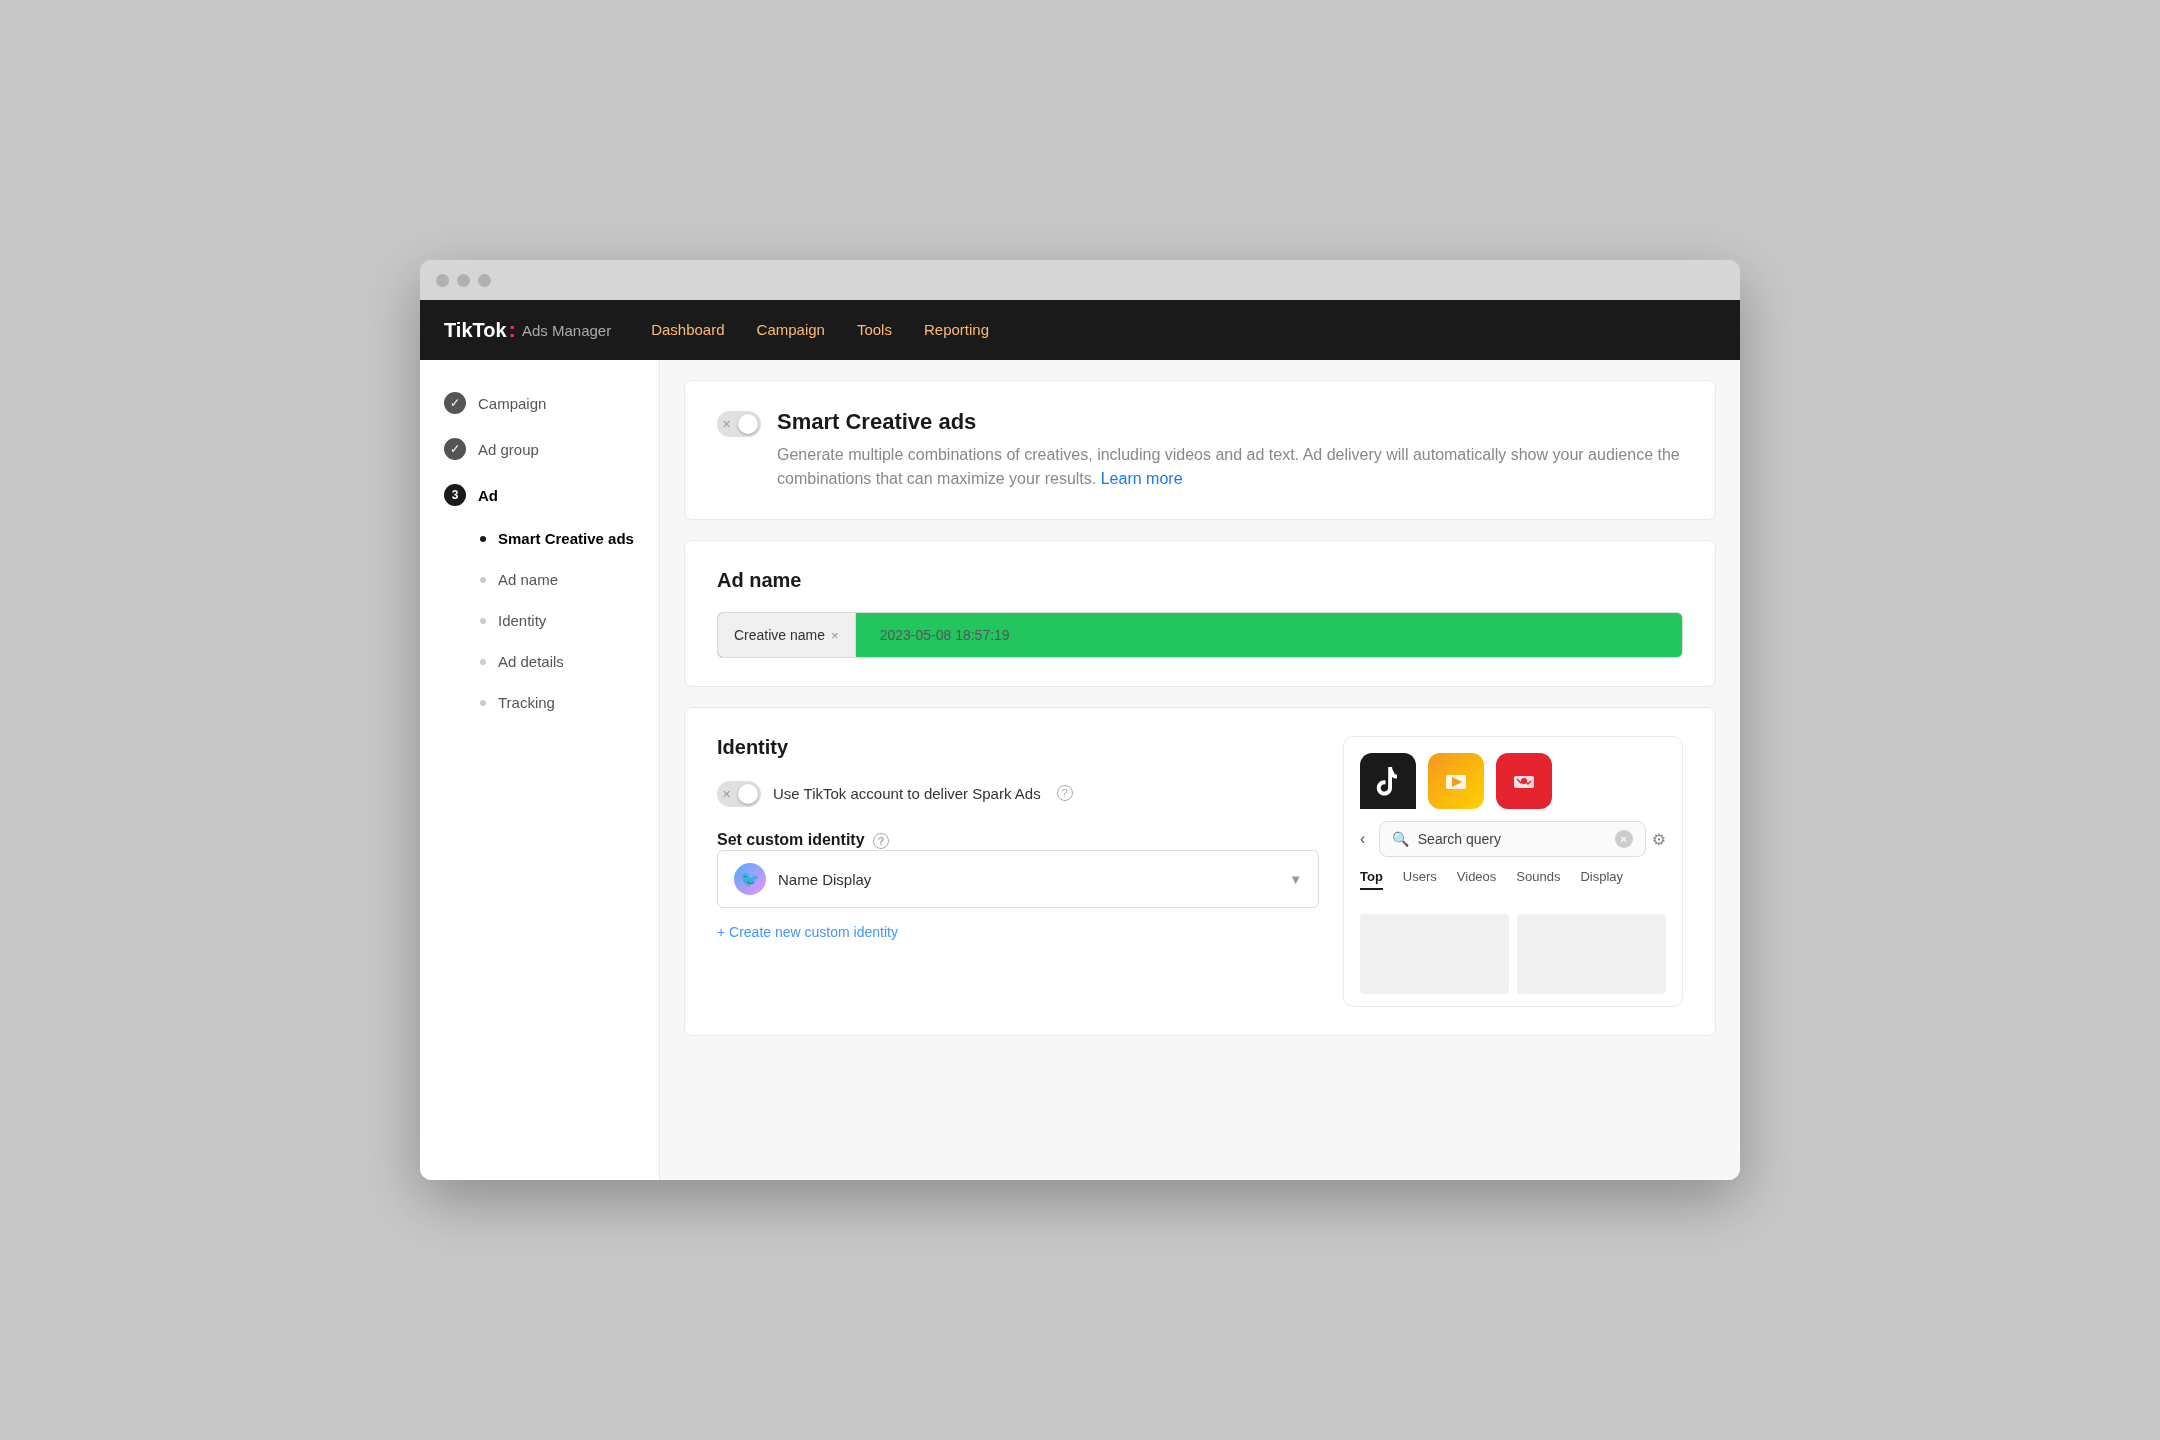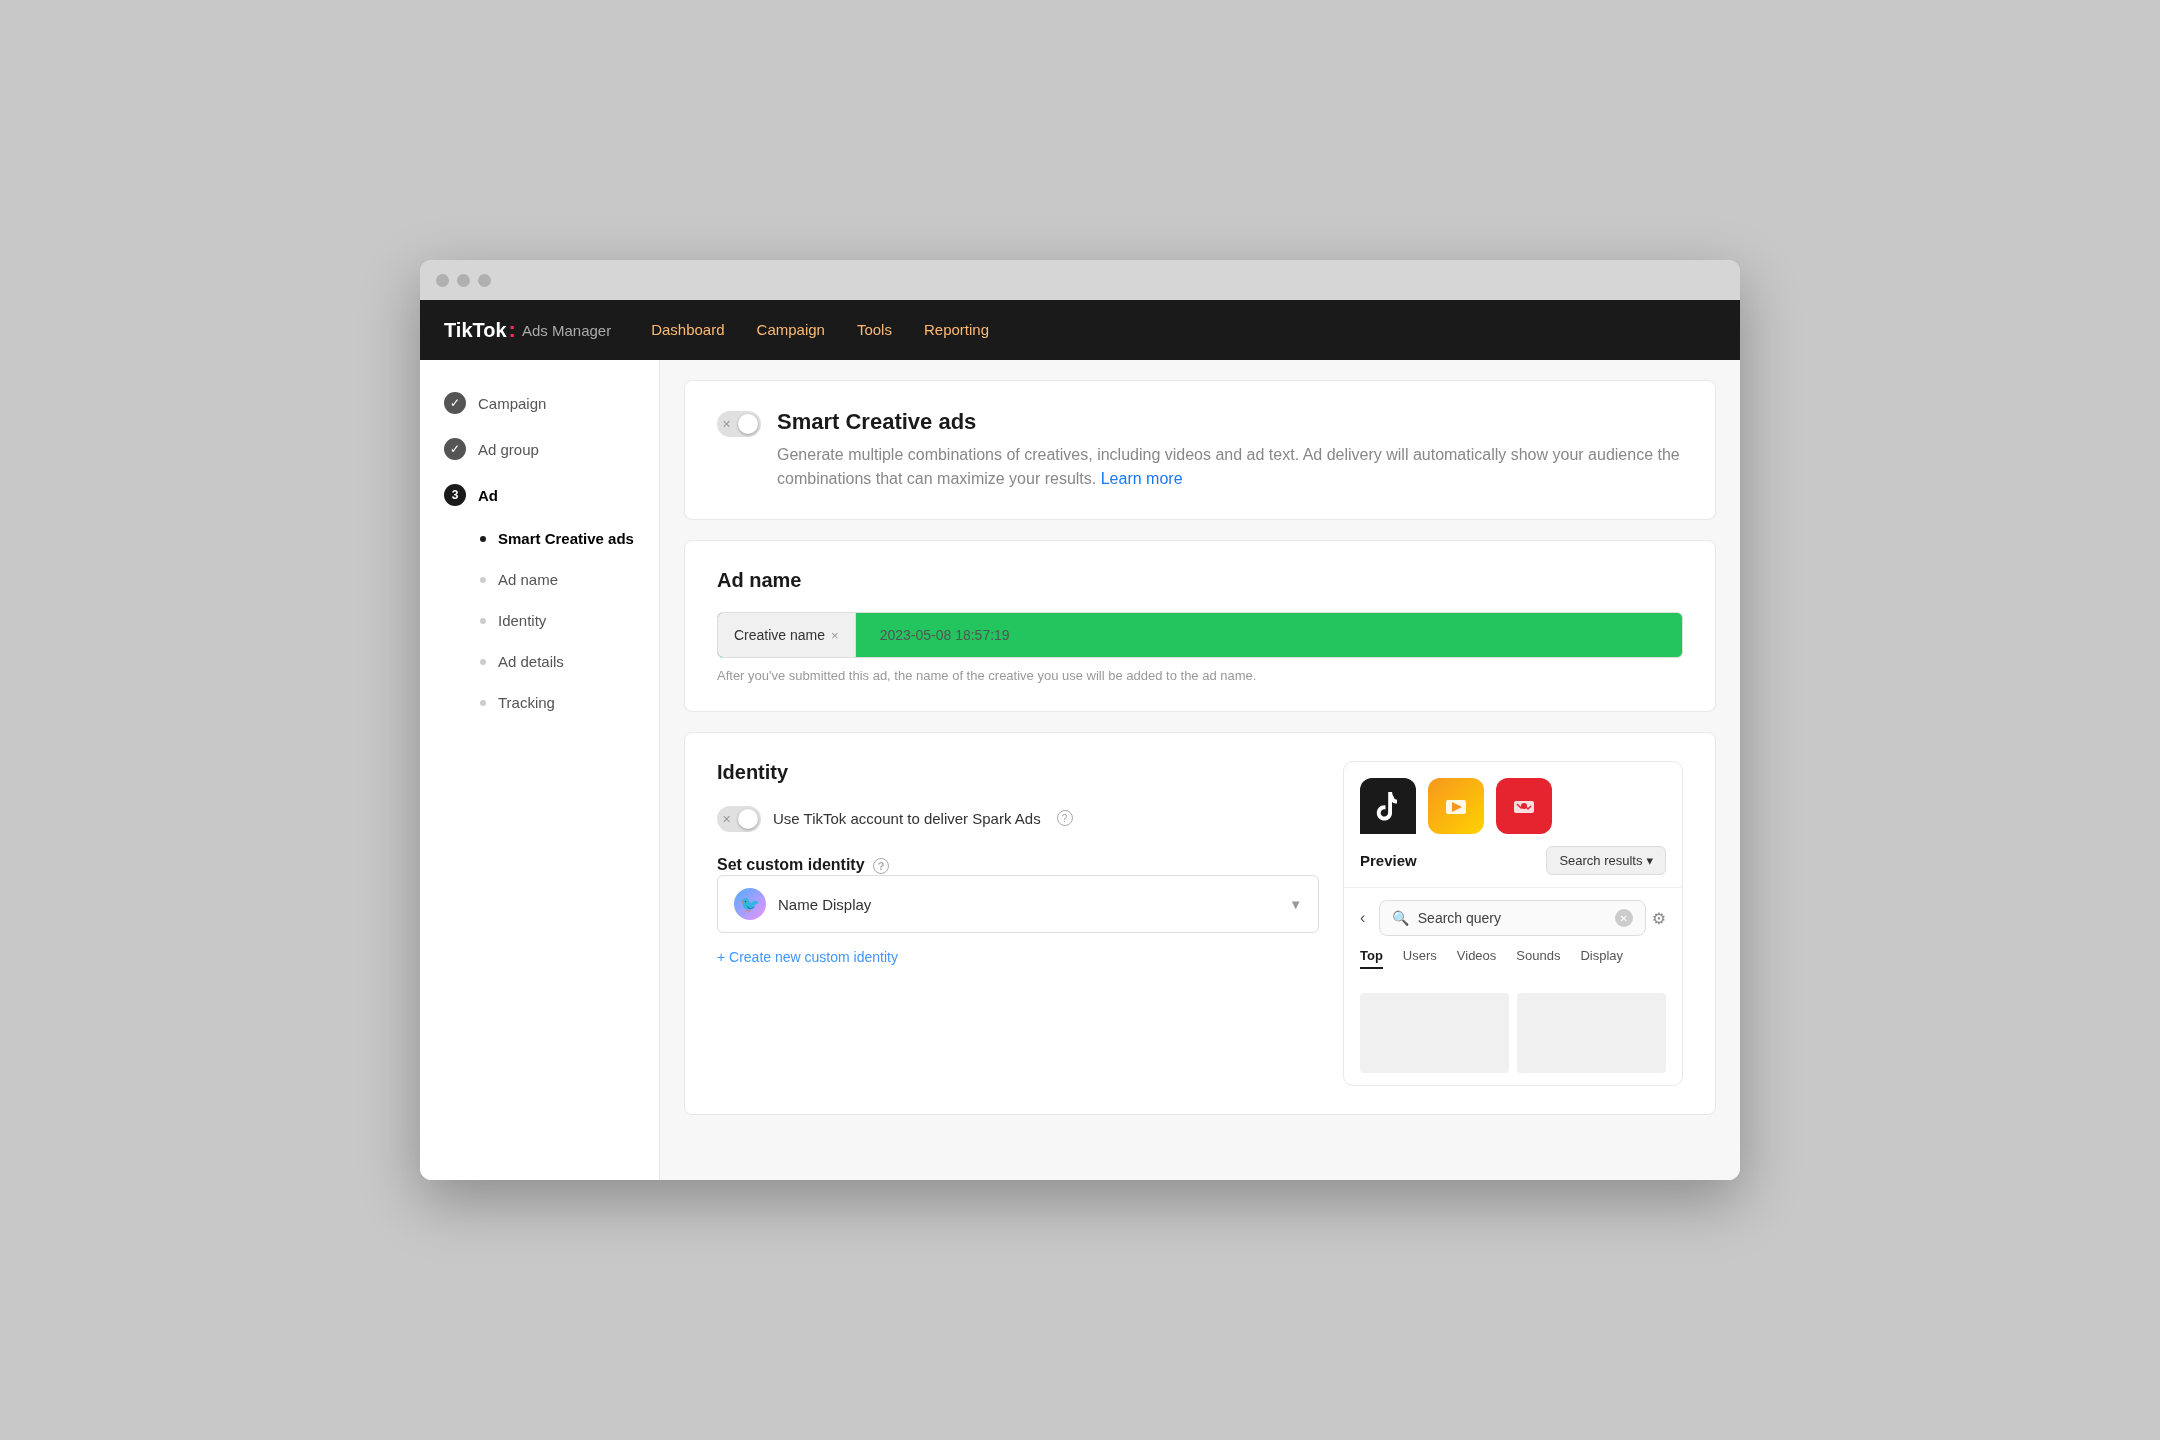--- a/index.html
+++ b/index.html
@@ -556,21 +556,20 @@
 
       <div class="section-card">
         <div class="section-title">Ad name</div>
         <div class="ad-name-input-row">
           <div class="ad-name-tag">
             <span>Creative name</span>
             <span class="tag-x">×</span>
           </div>
           <div class="ad-name-value">2023-05-08 18:57:19</div>
         </div>
-        <div class="ad-name-hint">After you've submitted this ad, the name of the creative you use will be added to the ad name.</div>
       </div>
 
       <div class="section-card">
         <div class="identity-section">
           <div class="identity-left">
             <div class="section-title">Identity</div>
 
             <div class="toggle-row">
               <button class="toggle-btn">
                 <span class="toggle-x">✕</span>
@@ -611,27 +610,20 @@
                 </div>
                 <div class="app-icon app-icon-red">
                   <svg width="28" height="28" viewBox="0 0 28 28" fill="none">
                     <rect x="4" y="9" width="20" height="12" rx="2" fill="white" fill-opacity="0.85"></rect>
                     <circle cx="14" cy="14" r="3" fill="#e5242f"></circle>
                     <polyline points="7,12 11,16 14,13 18,17 21,14" stroke="#e5242f" stroke-width="1.5" fill="none"></polyline>
                   </svg>
                 </div>
               </div>
 
-              <div class="preview-tabs">
-                <span class="preview-tab-label">Preview</span>
-                <button class="search-results-btn">
-                  <span>Search results</span>
-                  <span>▾</span>
-                </button>
-              </div>
 
               <div class="search-area">
                 <div style="display:flex; align-items:center; gap:6px; margin-bottom:12px;">
                   <span class="back-btn">‹</span>
                   <div class="search-bar" style="flex:1; margin-bottom:0;">
                     <span class="search-icon-wrap">🔍</span>
                     <span class="search-input-text">Search query</span>
                     <span class="search-clear">✕</span>
                   </div>
                   <span class="search-filter">⚙</span>

